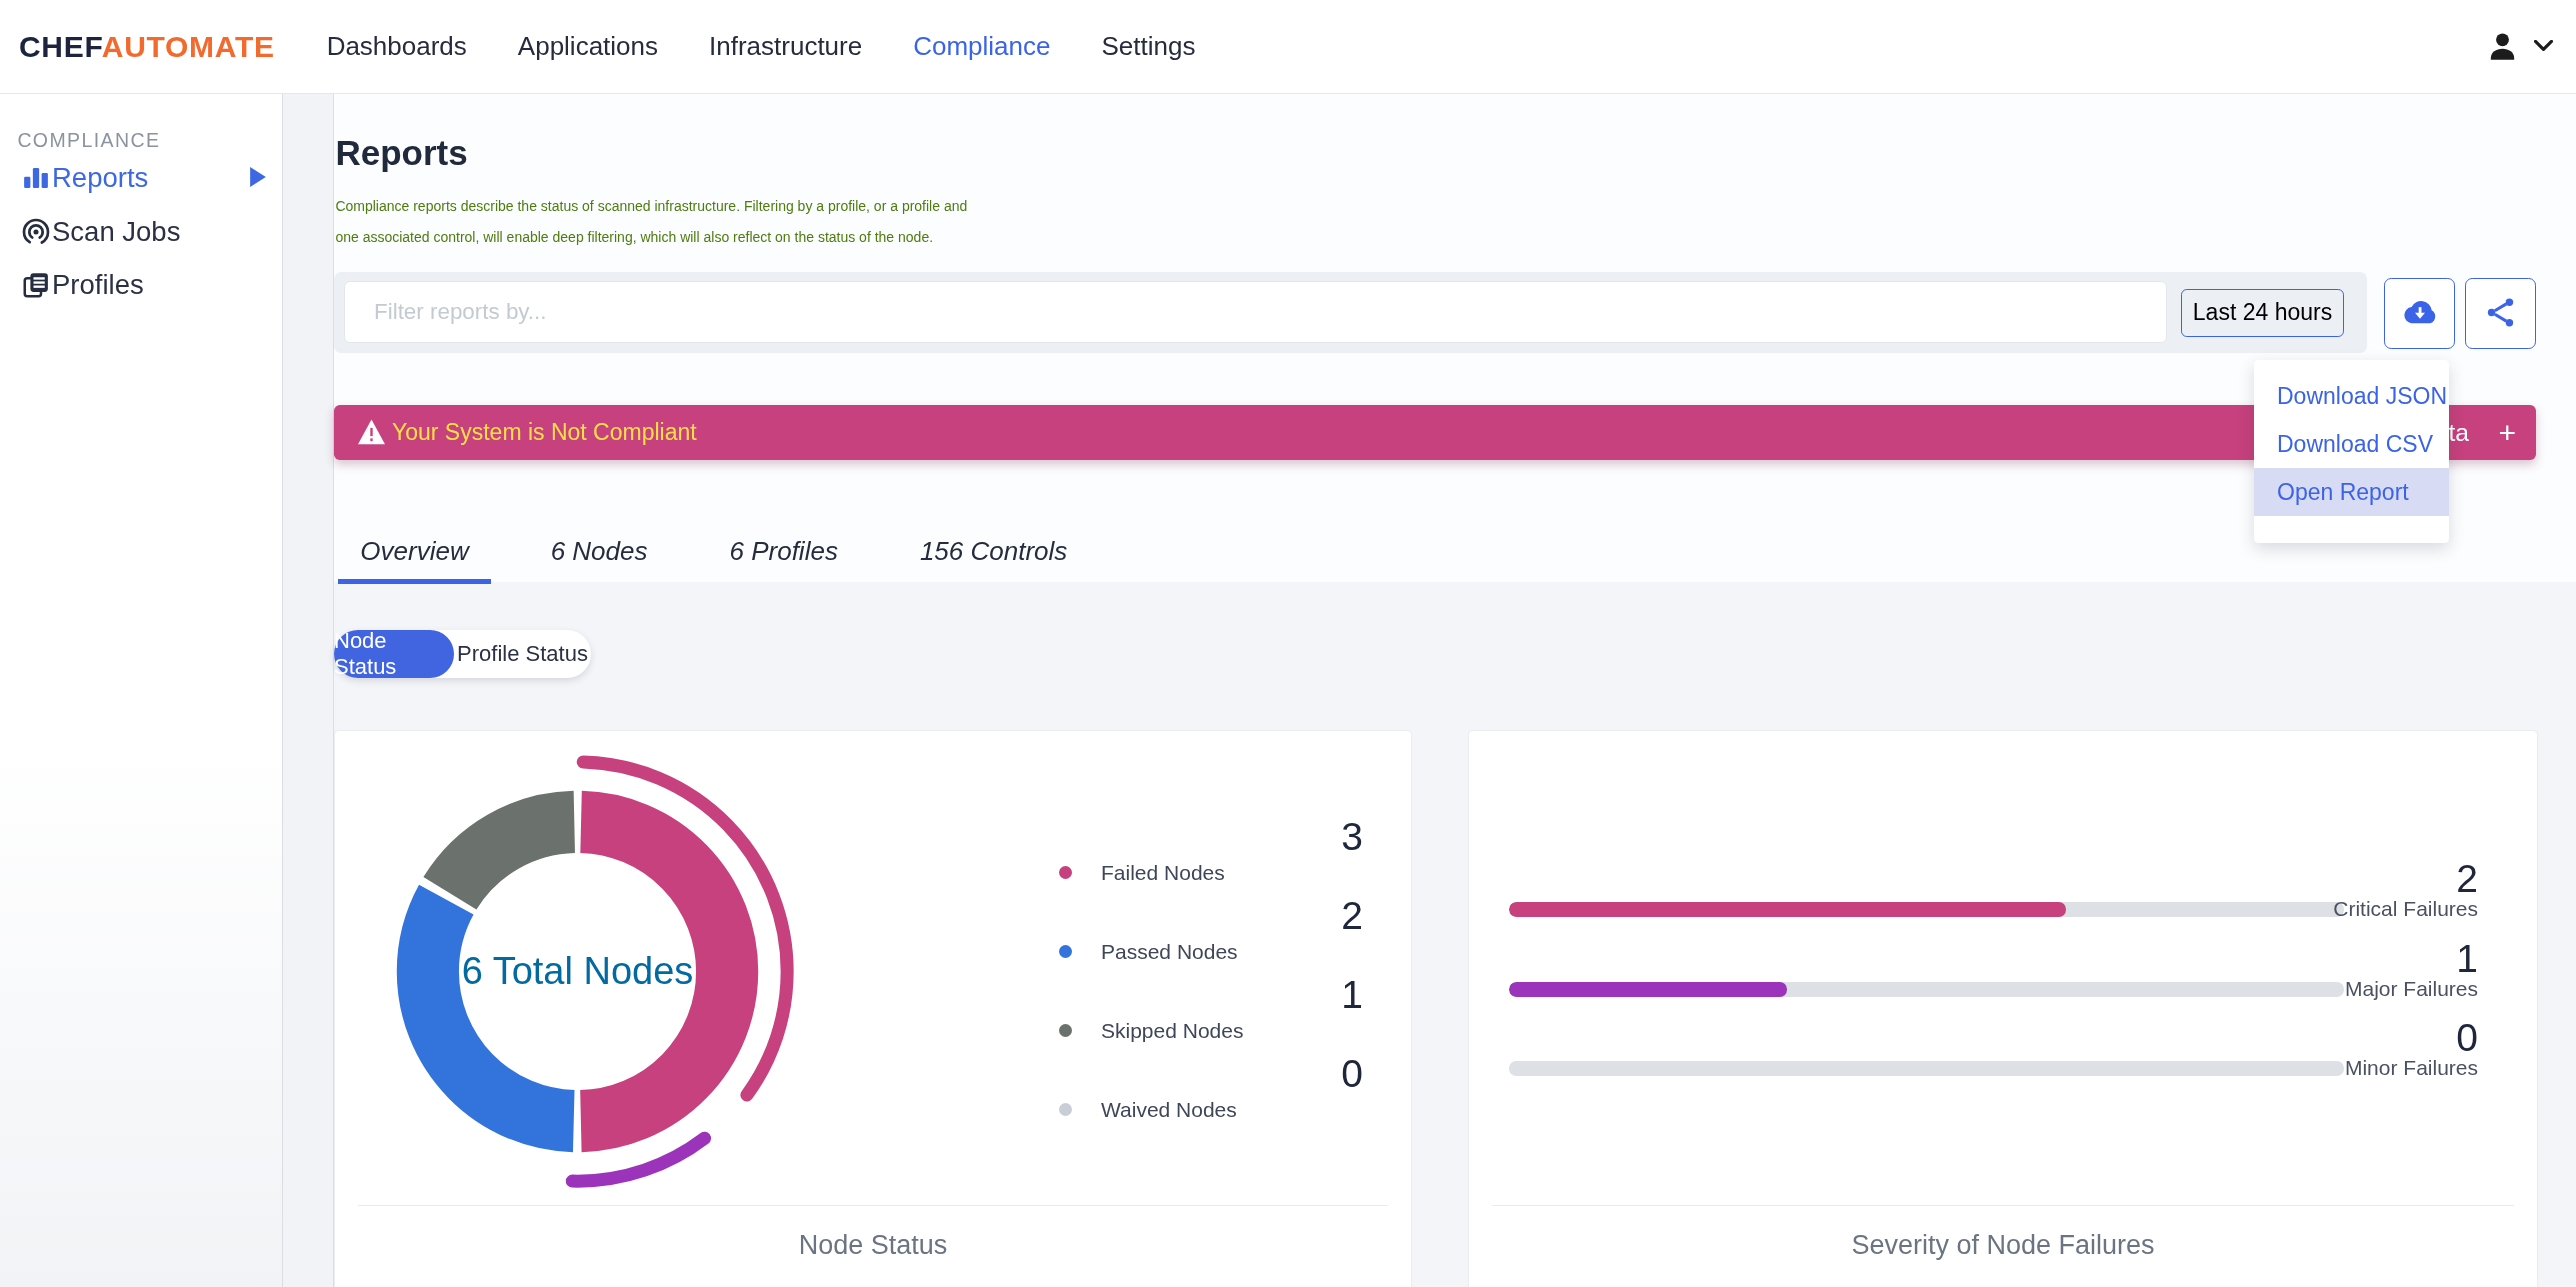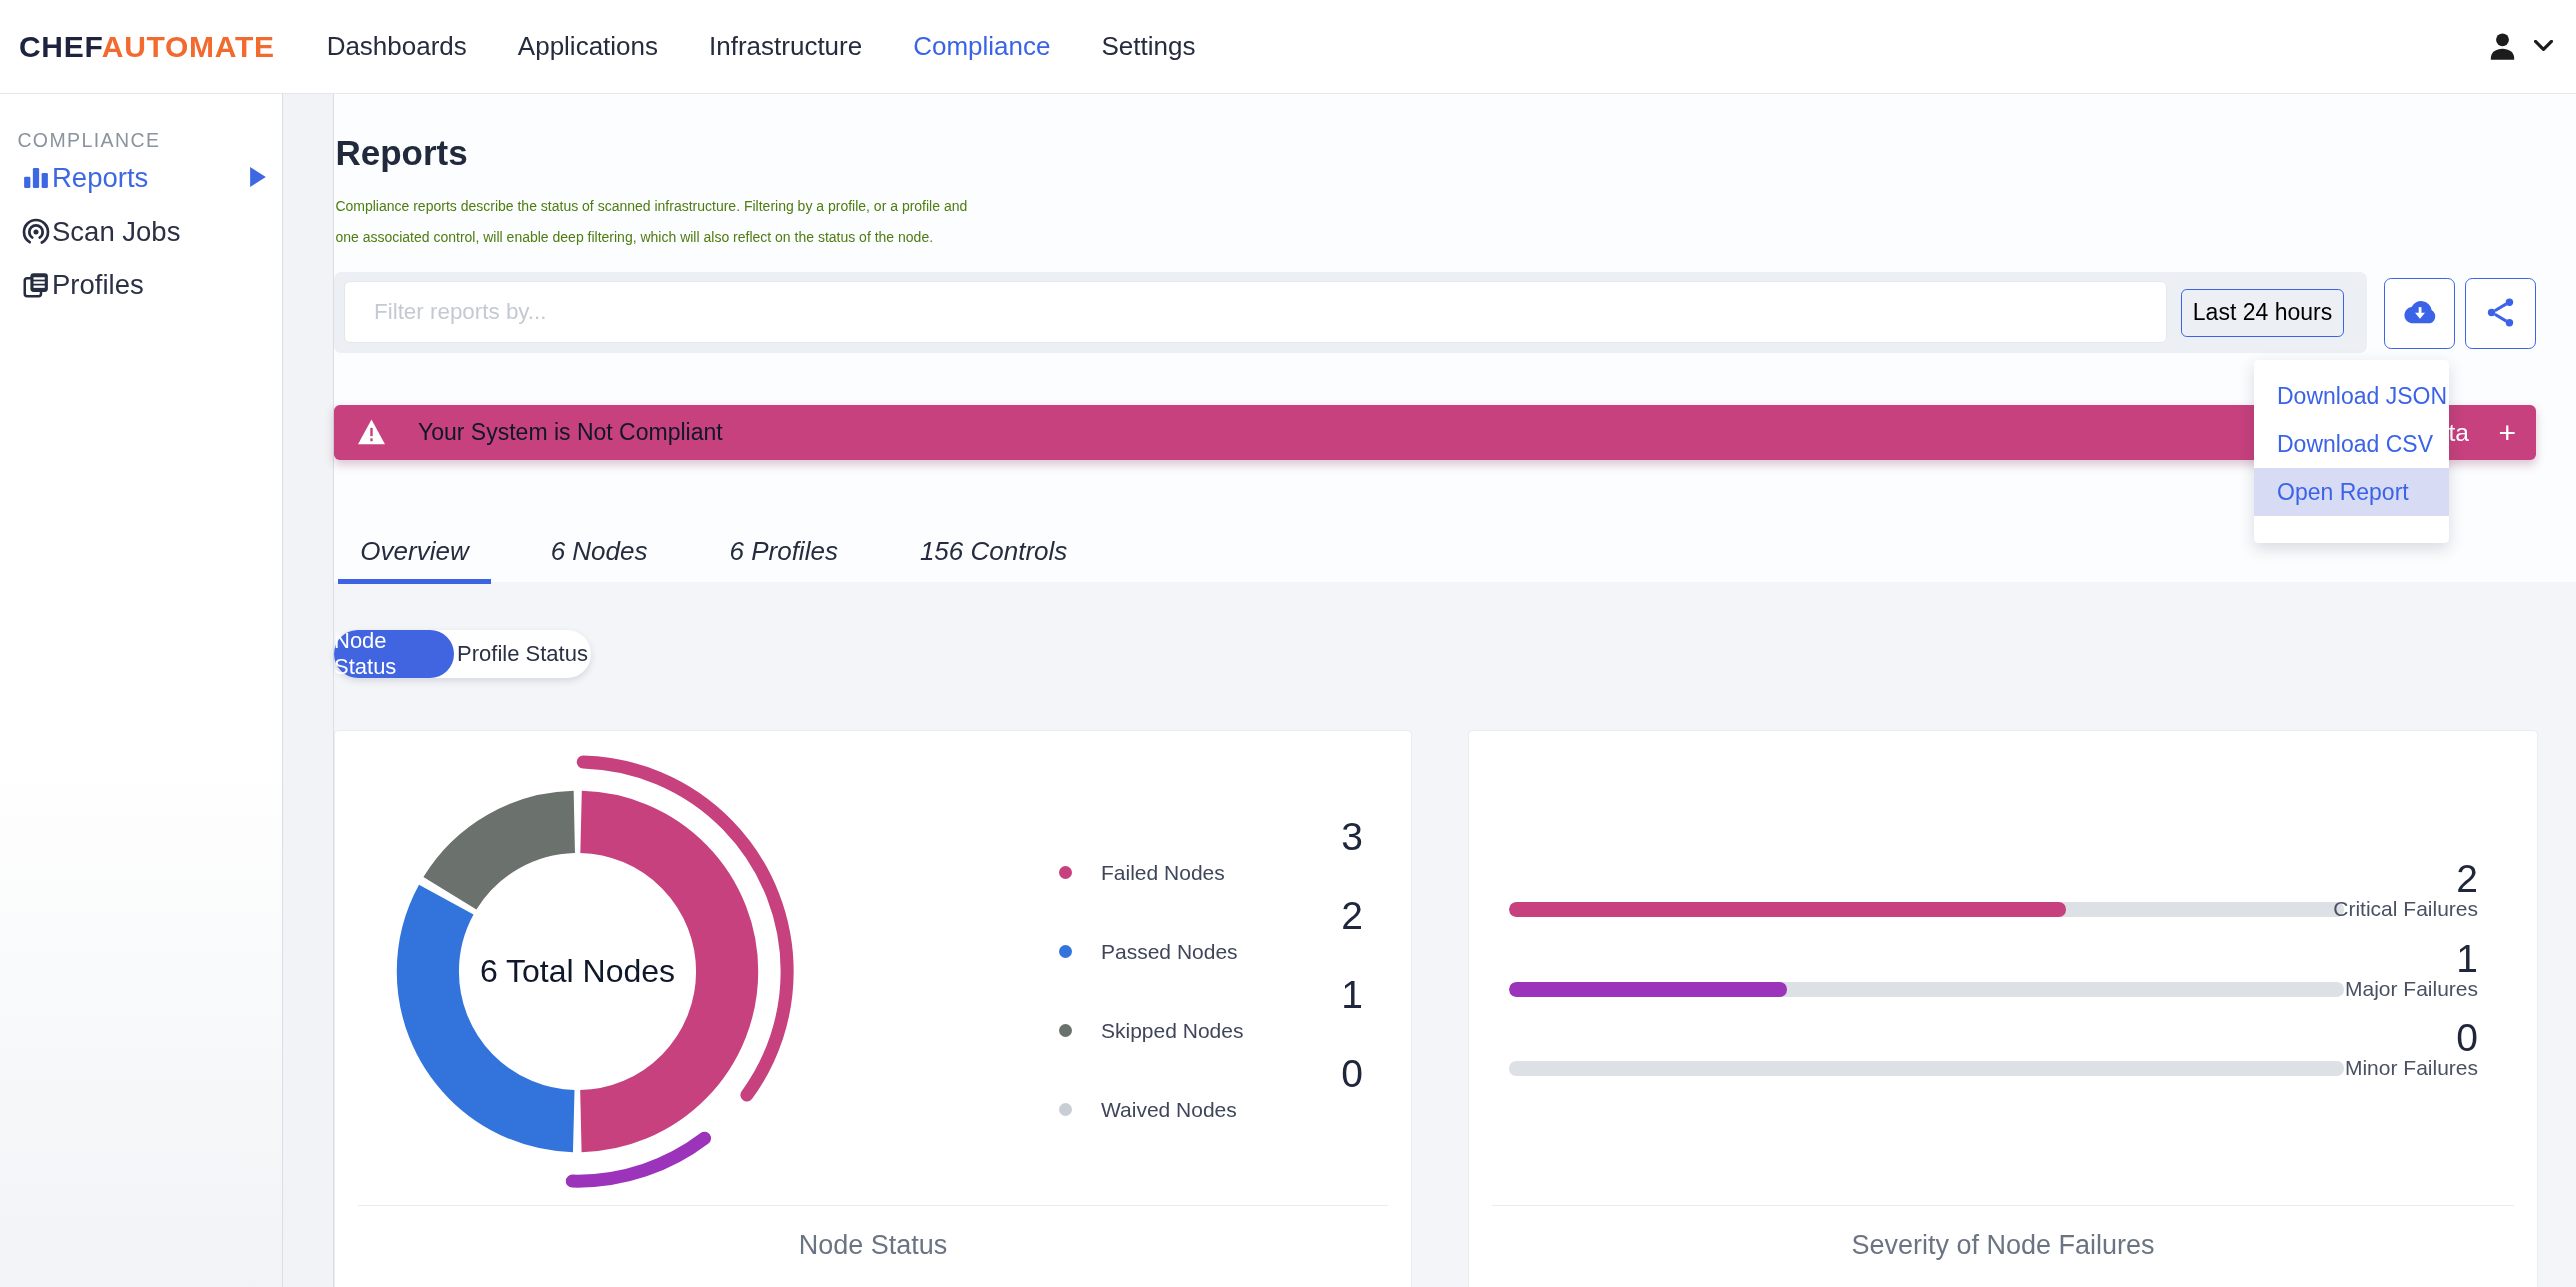--- a/index.html
+++ b/index.html
@@ -48,21 +48,21 @@
                border:1.4px solid #3b63e8; border-radius:5.8px; background:transparent;
                color:#000000; font-size:23px; display:flex; align-items:center; justify-content:center; cursor:pointer; }
   .sq-btn { position:absolute; top:184px; width:71px; height:71px; background:#ffffff;
             border:1.4px solid #3b63e8; border-radius:7.2px; display:flex; align-items:center; justify-content:center; cursor:pointer; }
   .dl-btn { left:2050px; }  .share-btn { left:2131px; }
 
   
   .banner { position:absolute; left:0; top:311px; width:2202px; height:55px; background:#c6417d;
             border-radius:5.8px; box-shadow:0 4.3px 10px rgba(120,40,80,.25); display:flex; align-items:center; z-index:1; }
   .banner .warn { margin-left:23px; }
-  .banner .btext { margin-left:32px; color:#0f172a; font-size:23px; }
+  .banner .btext { margin-left:6px; color:#fde047; font-size:23px; }
   .frag-ta  { position:absolute; right:67px; color:#fff; font-size:24.6px; }
   .frag-plus{ position:absolute; right:20px; color:#fff; font-size:30px; font-weight:300; }
 
   
   .menu { position:absolute; left:1920px; top:266px; width:195px; background:#ffffff; border-radius:4.3px;
           box-shadow:0 5.8px 16px rgba(30,40,70,.16); padding:11.6px 0 27.5px 0; z-index:30; }
   .menu-item { height:48px; line-height:48px; padding-left:23px; font-size:23px; color:#3b63e8; cursor:pointer; white-space:nowrap; }
   .menu-item.hl { background:#d7dbf4; }
 
   
@@ -81,21 +81,21 @@
   
   .card { position:absolute; top:636px; height:600px; background:#ffffff; border:1.4px solid #e9ecf0; border-radius:4.3px; }
   .card-left  { left:0; width:1078px; }
   .card-right { left:1134px; width:1070px; }
   .card-divider { position:absolute; left:23px; right:23px; top:474px; height:1.4px; background:#e8ebef; }
   .card-caption { position:absolute; left:0; right:0; top:499px; text-align:center; font-size:27px; color:#6b7483; }
 
   
   .donut-box { position:absolute; left:22px; top:20px; width:441px; height:441px; }
   .donut-center { position:absolute; left:0; top:0; width:441px; height:441px; display:flex;
-                  align-items:center; justify-content:center; font-size:32px; color:#0f172a; pointer-events:none; }
+                  align-items:center; justify-content:center; font-size:38px; color:#0369a1; pointer-events:none; }
 
   
   .legend-row { position:absolute; right:48px; width:304px; text-align:right; }
   .legend-num { font-size:39px; line-height:42px; color:#20273c; }
   .legend-lr  { display:flex; align-items:center; justify-content:flex-start; gap:29px; margin-top:2.9px; }
   .legend-dot { width:13px; height:13px; border-radius:50%; }
   .legend-label { font-size:21px; color:#3f465a; }
 
   
   .bar-track { position:absolute; left:40px; width:835px; height:14.5px; border-radius:7.2px; background:#dde0e4; overflow:hidden; }

